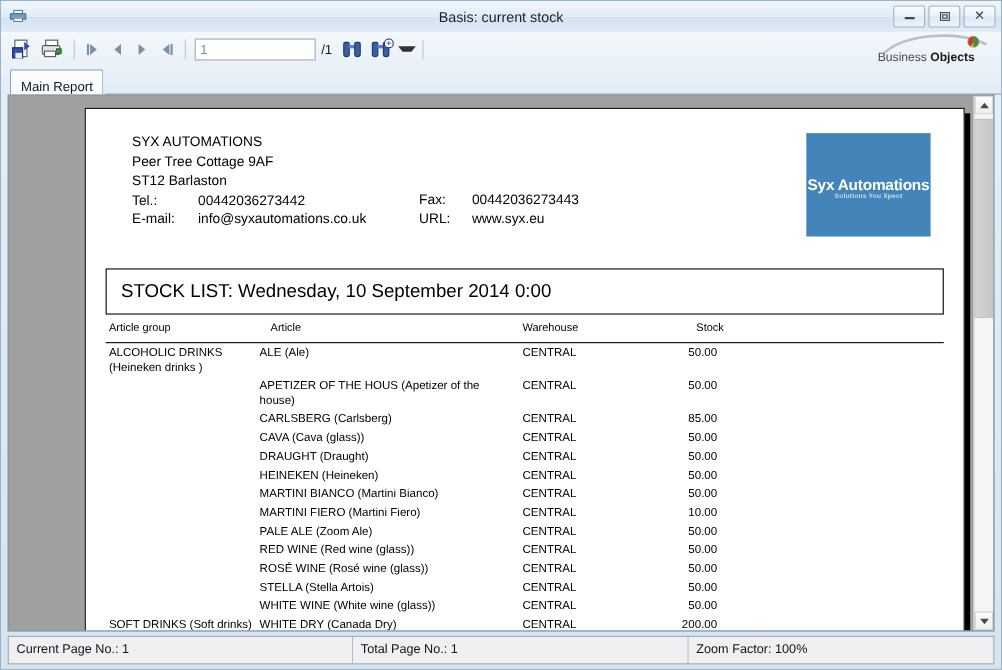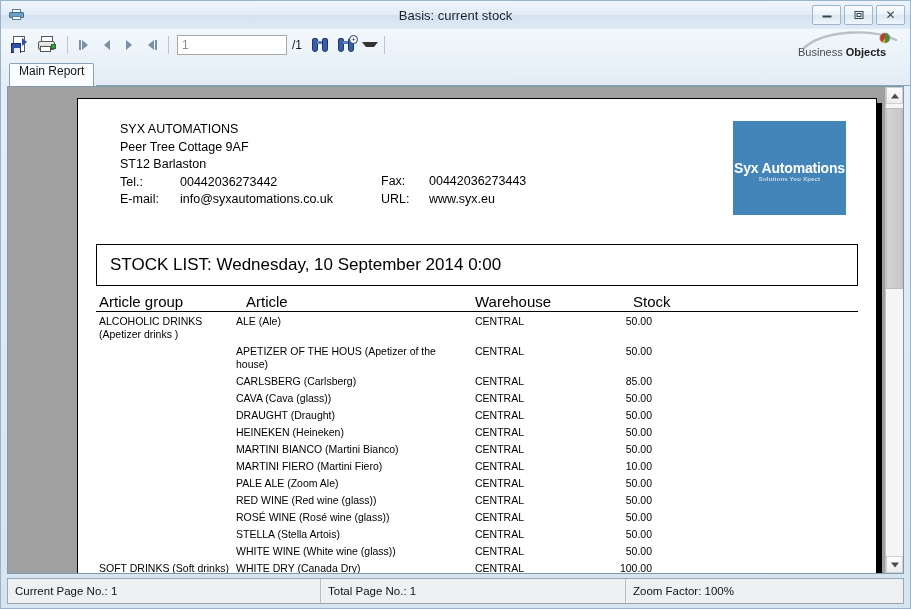--- a/index.html
+++ b/index.html
@@ -295,21 +295,21 @@
     flex: 0 0 26px;
     display: flex;
     align-items: flex-end;
     padding-left: 8px;
     background: linear-gradient(to bottom, #eaf2f9, #e2ecf6);
   }
   .tab {
     height: 22px;
     padding: 0 9px;
     display: flex;
-    align-items: flex-start;
+    align-items: flex-end;
     font-size: 12px;
     color: #10171c;
     background: #fbfcfd;
     border: 1px solid #8ba3b8;
     border-bottom: none;
     border-radius: 2px 2px 0 0;
   }
   .tab-rest {
     flex: 1;
     height: 1px;
@@ -420,21 +420,21 @@
     position: absolute;
     left: 18px;
     right: 18px;
     top: 192px;
     height: 20px;
     border-bottom: 1px solid #000;
   }
   .hdr-cell {
     position: absolute;
     top: 2px;
-    font-size: 15px;
+    font-size: 10px;
     color: #000;
     white-space: nowrap;
   }
 
   .rows {
     position: absolute;
     left: 18px;
     right: 18px;
     top: 216px;
   }
@@ -651,21 +651,21 @@
 
         <div class="hdr-row">
           <span class="hdr-cell" style="left:3px;">Article group</span>
           <span class="hdr-cell" style="left:150px;">Article</span>
           <span class="hdr-cell" style="left:379px;">Warehouse</span>
           <span class="hdr-cell" style="left:537px;">Stock</span>
         </div>
 
         <div class="rows">
             <div class="drow" style="min-height: 30px;">
-              <span class="c-group">ALCOHOLIC DRINKS (Apetizer drinks )</span>
+              <span class="c-group">ALCOHOLIC DRINKS (Heineken drinks )</span>
               <span class="c-article">ALE (Ale)</span>
               <span class="c-wh">CENTRAL</span>
               <span class="c-stock">50.00</span>
             </div>
             <div class="drow" style="min-height: 30px;">
               <span class="c-group"></span>
               <span class="c-article">APETIZER OF THE HOUS (Apetizer of the house)</span>
               <span class="c-wh">CENTRAL</span>
               <span class="c-stock">50.00</span>
             </div>
@@ -732,21 +732,21 @@
             <div class="drow" style="min-height: 17px;">
               <span class="c-group"></span>
               <span class="c-article">WHITE WINE (White wine (glass))</span>
               <span class="c-wh">CENTRAL</span>
               <span class="c-stock">50.00</span>
             </div>
             <div class="drow" style="min-height: 30px;">
               <span class="c-group">SOFT DRINKS (Soft drinks)</span>
               <span class="c-article">WHITE DRY (Canada Dry)</span>
               <span class="c-wh">CENTRAL</span>
-              <span class="c-stock">100.00</span>
+              <span class="c-stock">200.00</span>
             </div>
           </div>
       </div>
     </div>
 
     <div class="vscroll">
       <div class="sb-btn">
         <span class="ar ar-up"></span>
       </div>
       <div class="sb-track">

